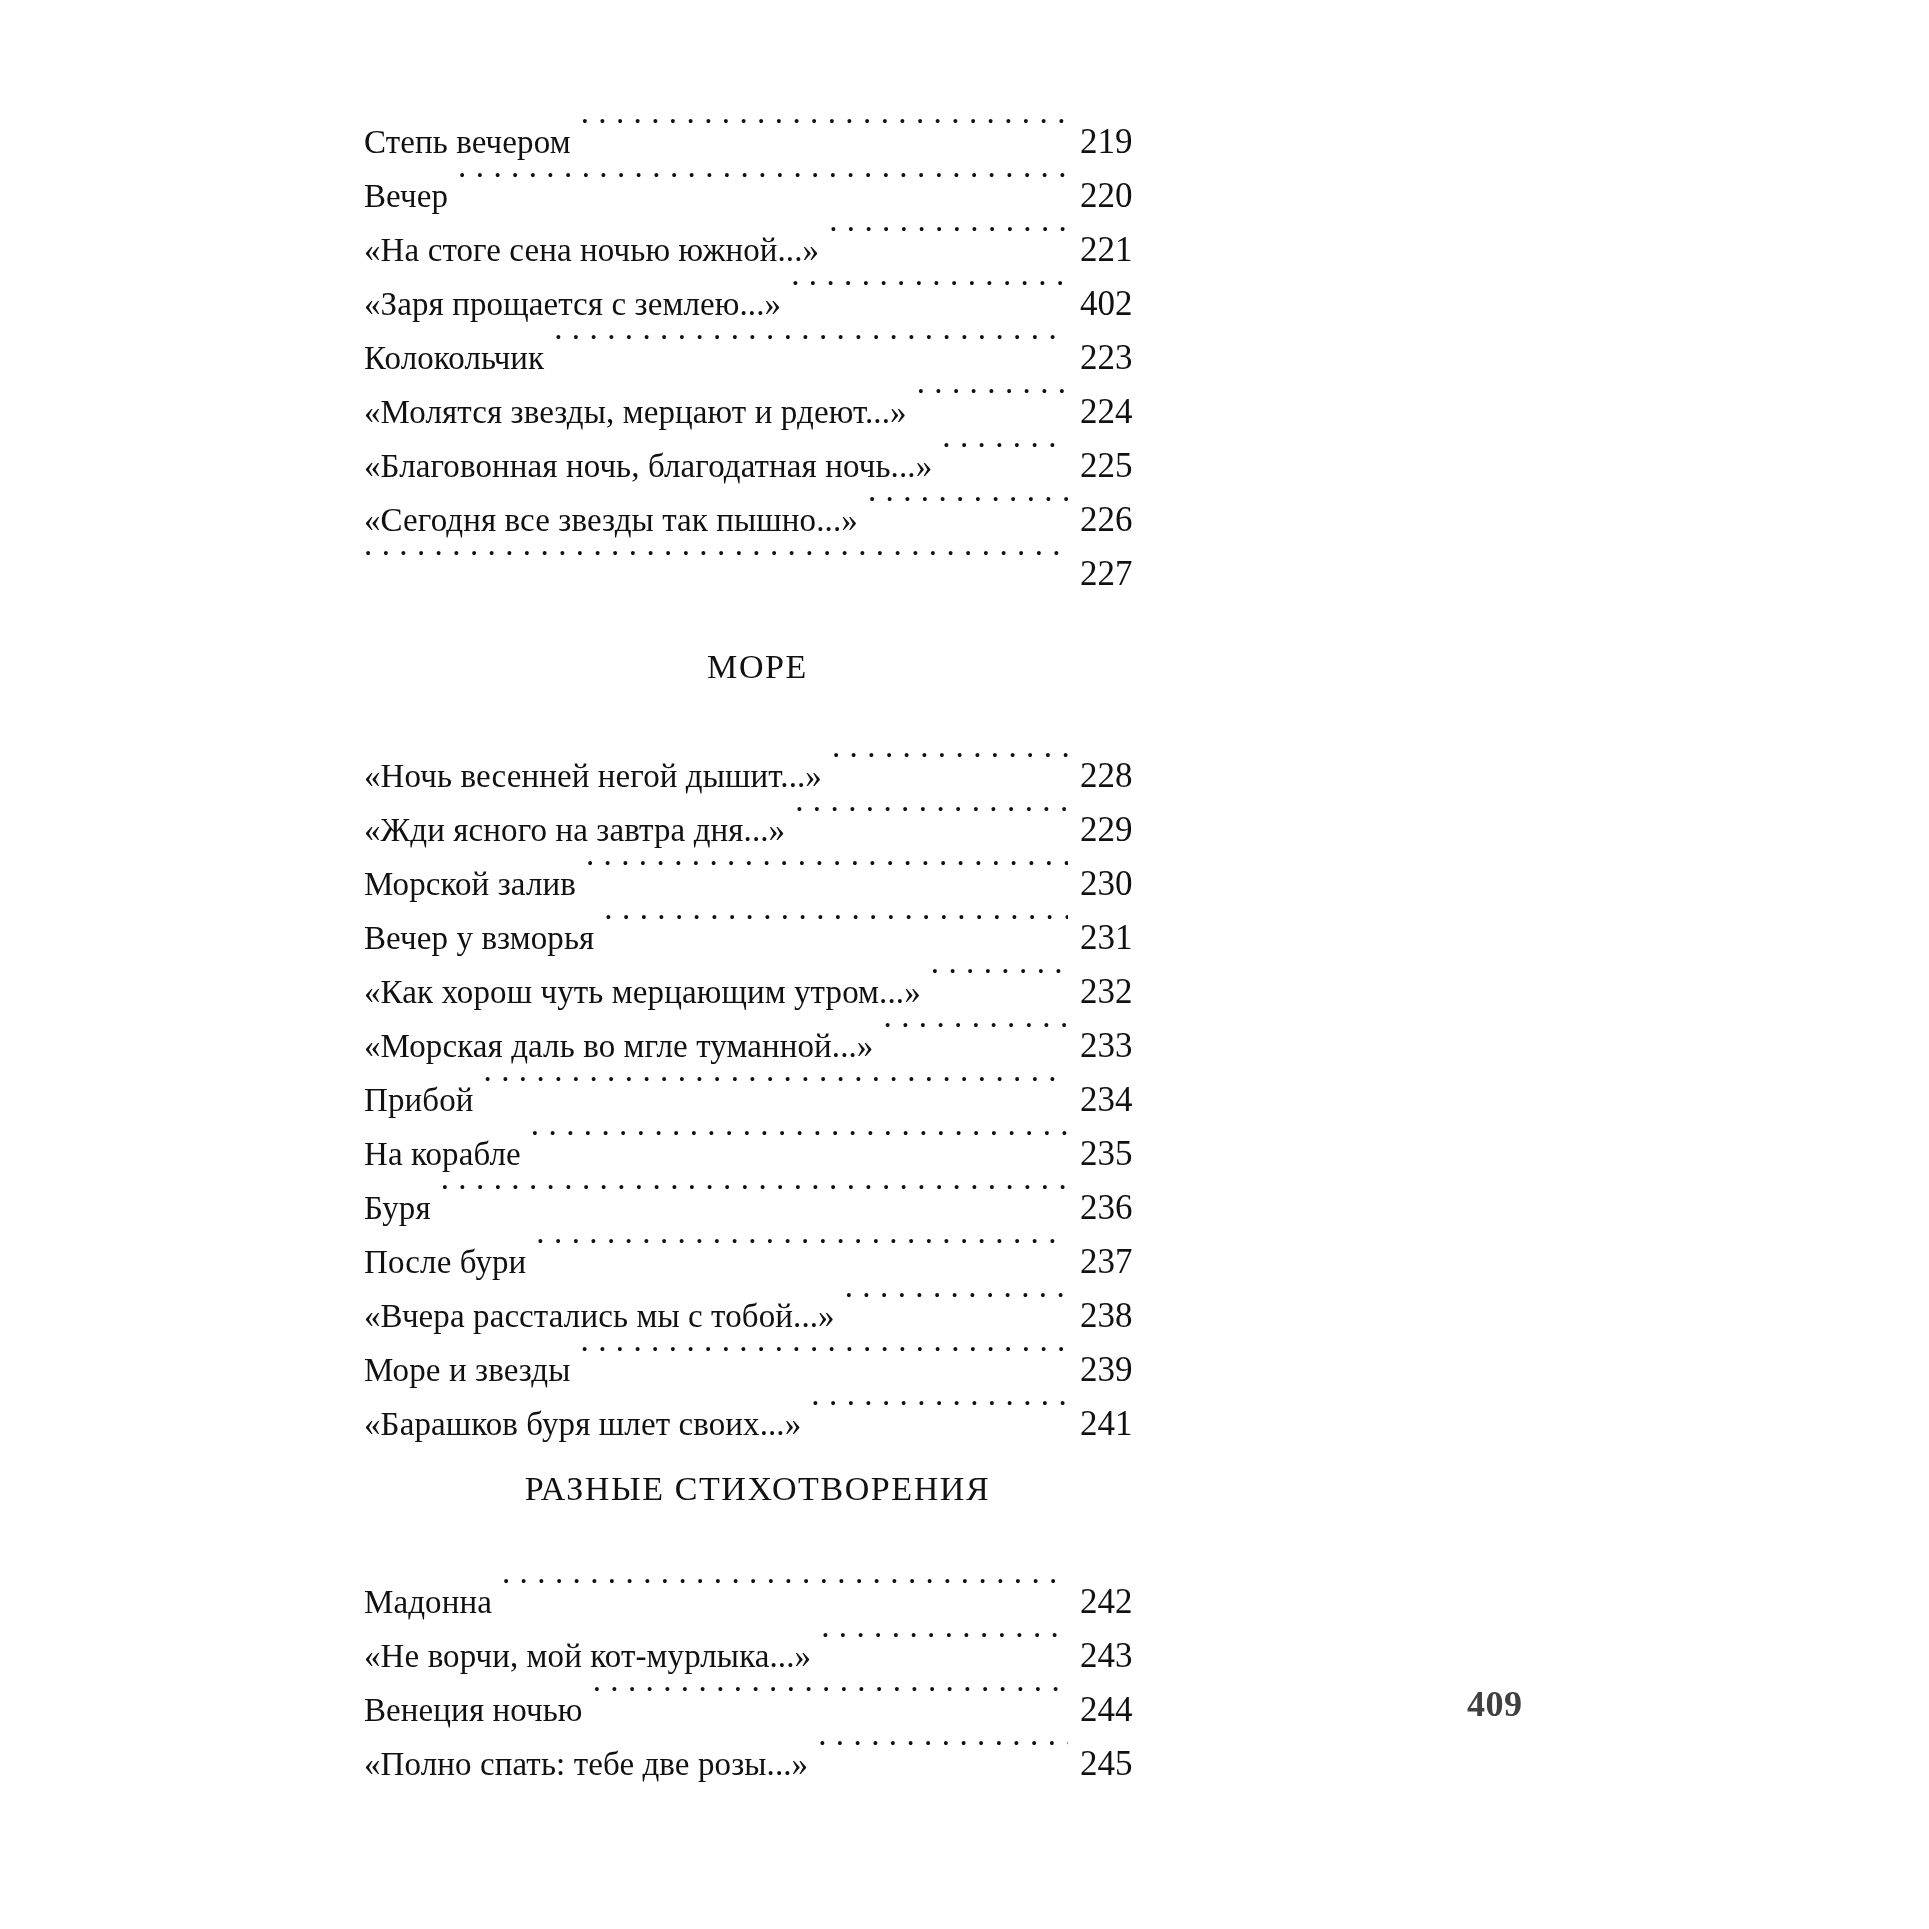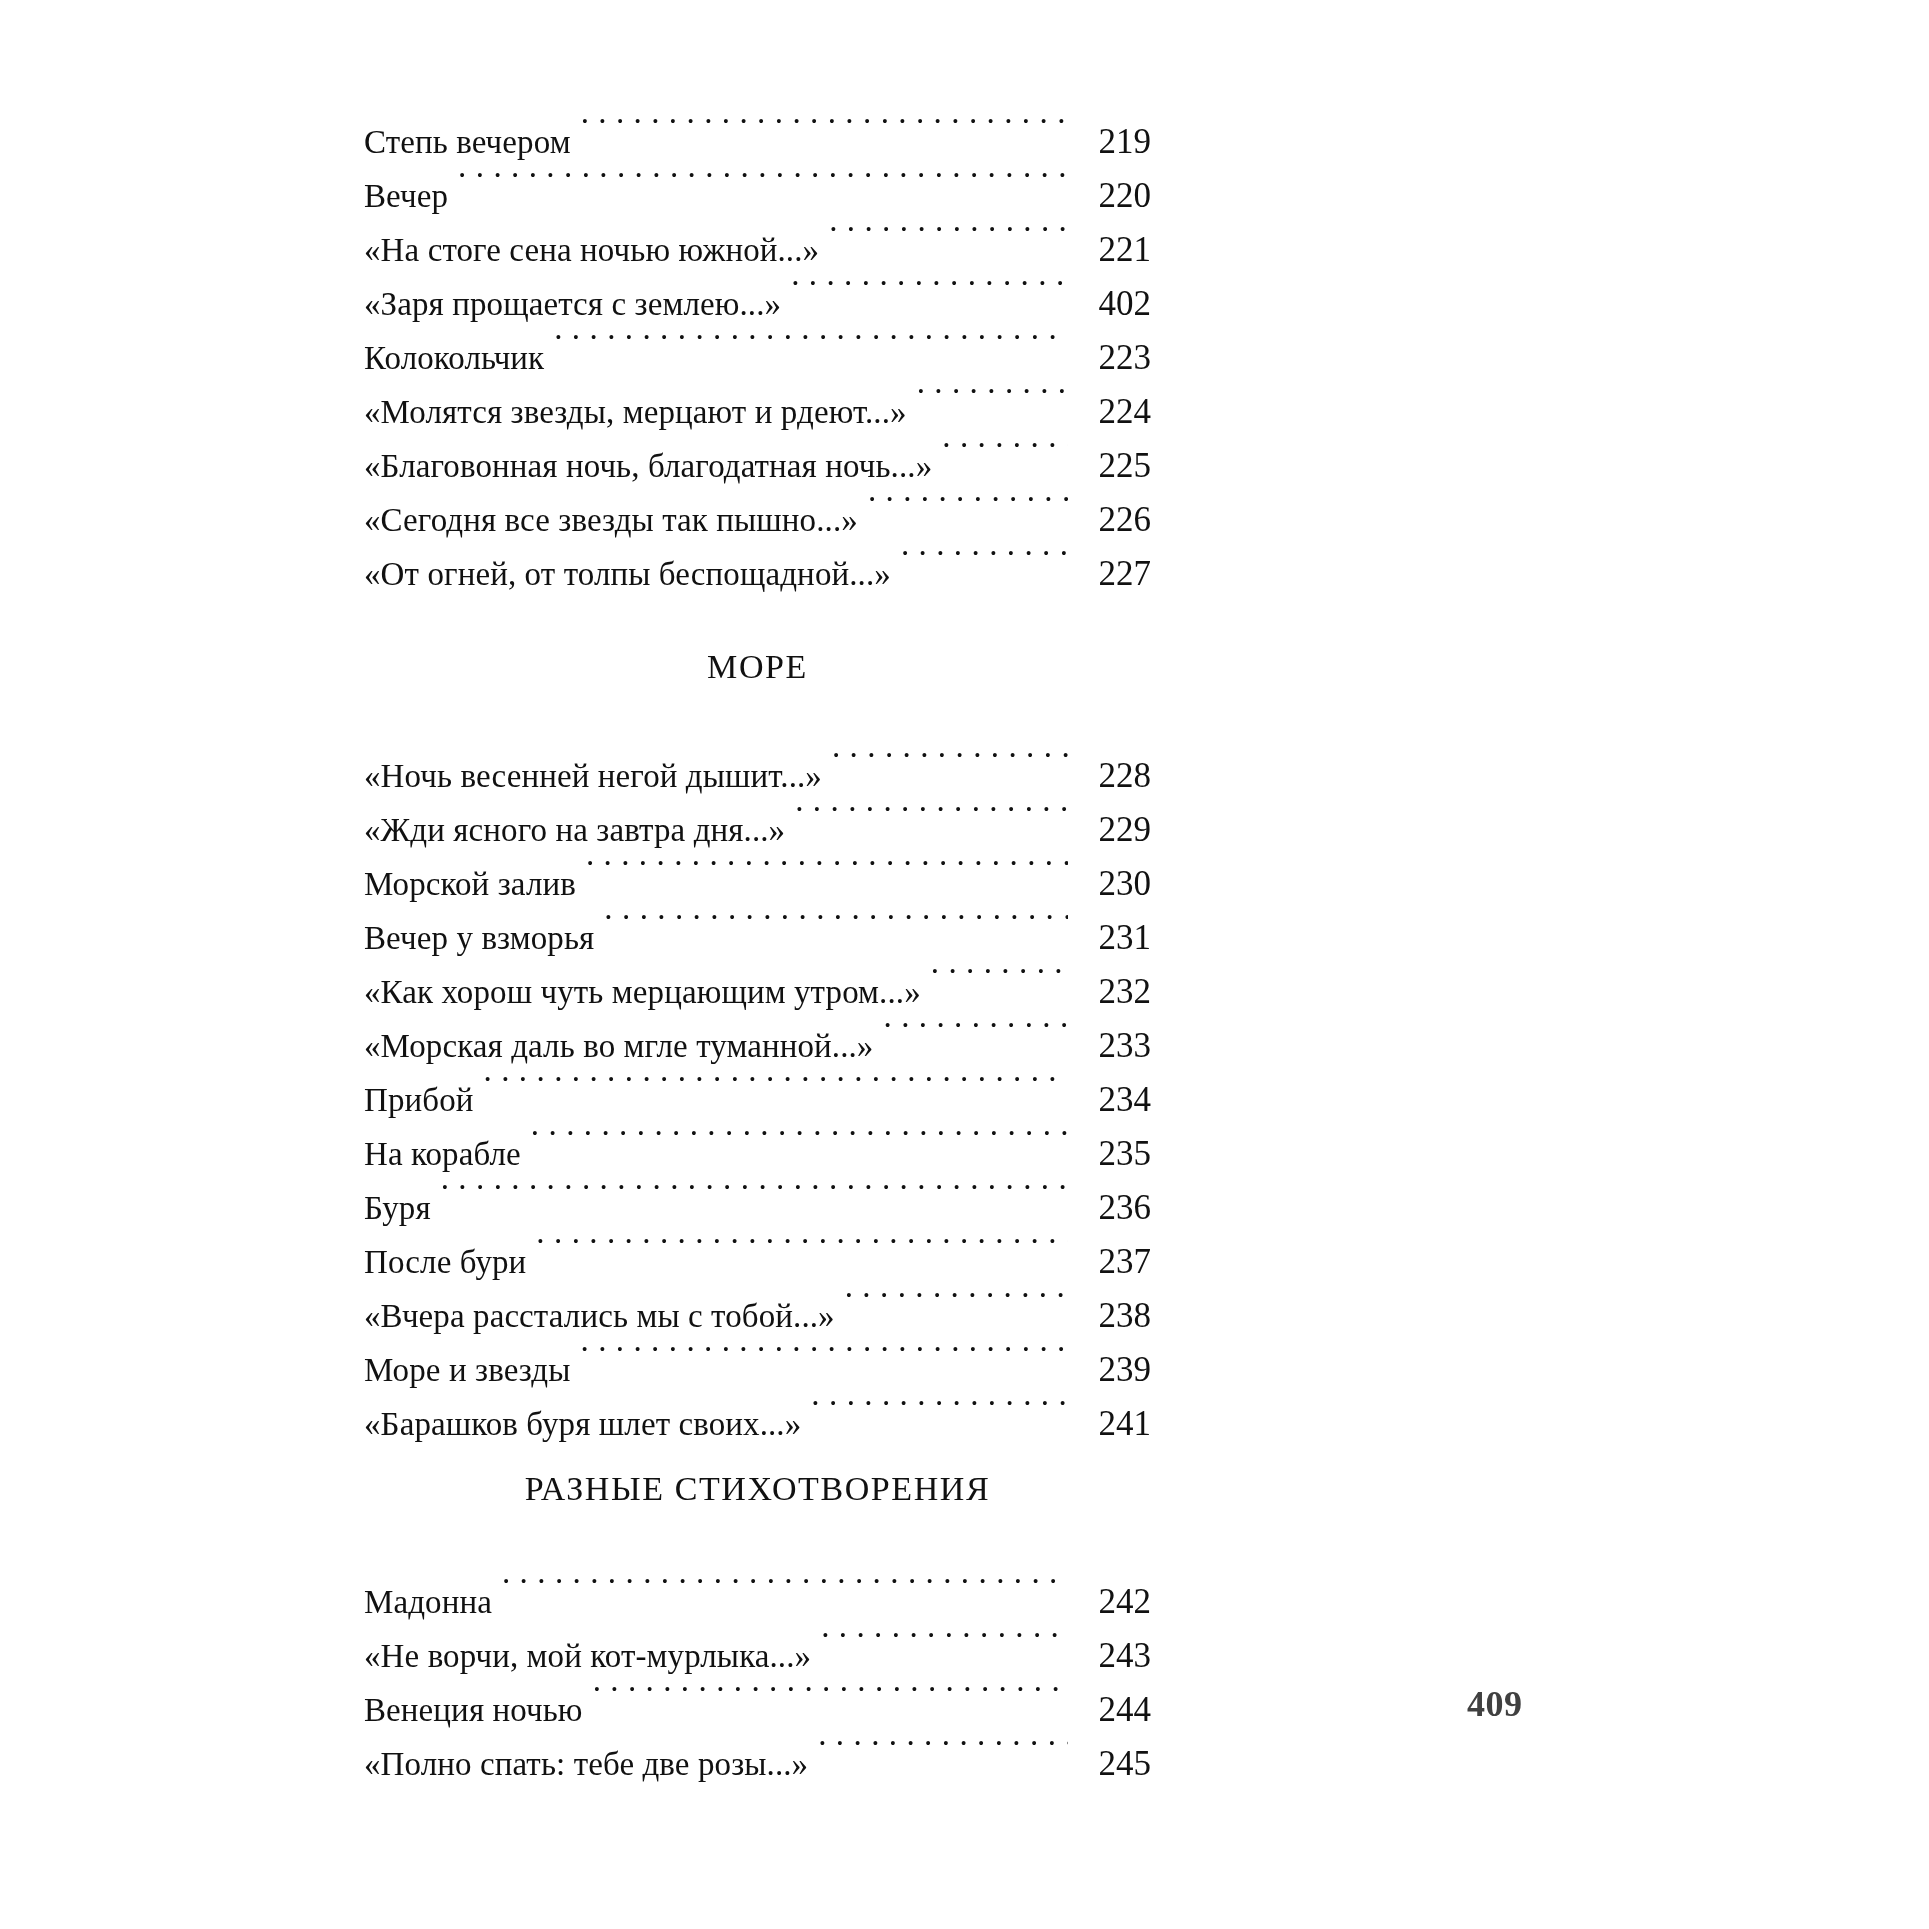--- a/index.html
+++ b/index.html
@@ -52,21 +52,20 @@
     bottom: 14px;
     font-size: 33px;
     letter-spacing: 9.4px;
     color: #111111;
     white-space: nowrap;
     overflow: hidden;
     display: block;
   }
   .toc-page {
     flex: 0 0 71px;
-    text-align: right;
     font-size: 35px;
     padding-left: 12px;
   }
 
   
   .section-heading {
     position: absolute;
     left: 364px;
     width: 787px;
     text-align: center;
@@ -123,21 +122,20 @@
         <span class="toc-title">«Благовонная ночь, благодатная ночь...»</span>
         <span class="toc-leader"></span>
         <span class="toc-page">225</span>
       </div>
       <div class="toc-row">
         <span class="toc-title">«Сегодня все звезды так пышно...»</span>
         <span class="toc-leader"></span>
         <span class="toc-page">226</span>
       </div>
       <div class="toc-row">
-        <span class="toc-title">«От огней, от толпы беспощадной...»</span>
         <span class="toc-leader"></span>
         <span class="toc-page">227</span>
       </div>
     </div>
 
   <div class="section-heading" id="heading-1" style="top: 648px;">МОРЕ</div>
   <div class="toc-block" id="block-1" style="top: 733px;">
       <div class="toc-row">
         <span class="toc-title">«Ночь весенней негой дышит...»</span>
         <span class="toc-leader"></span>

